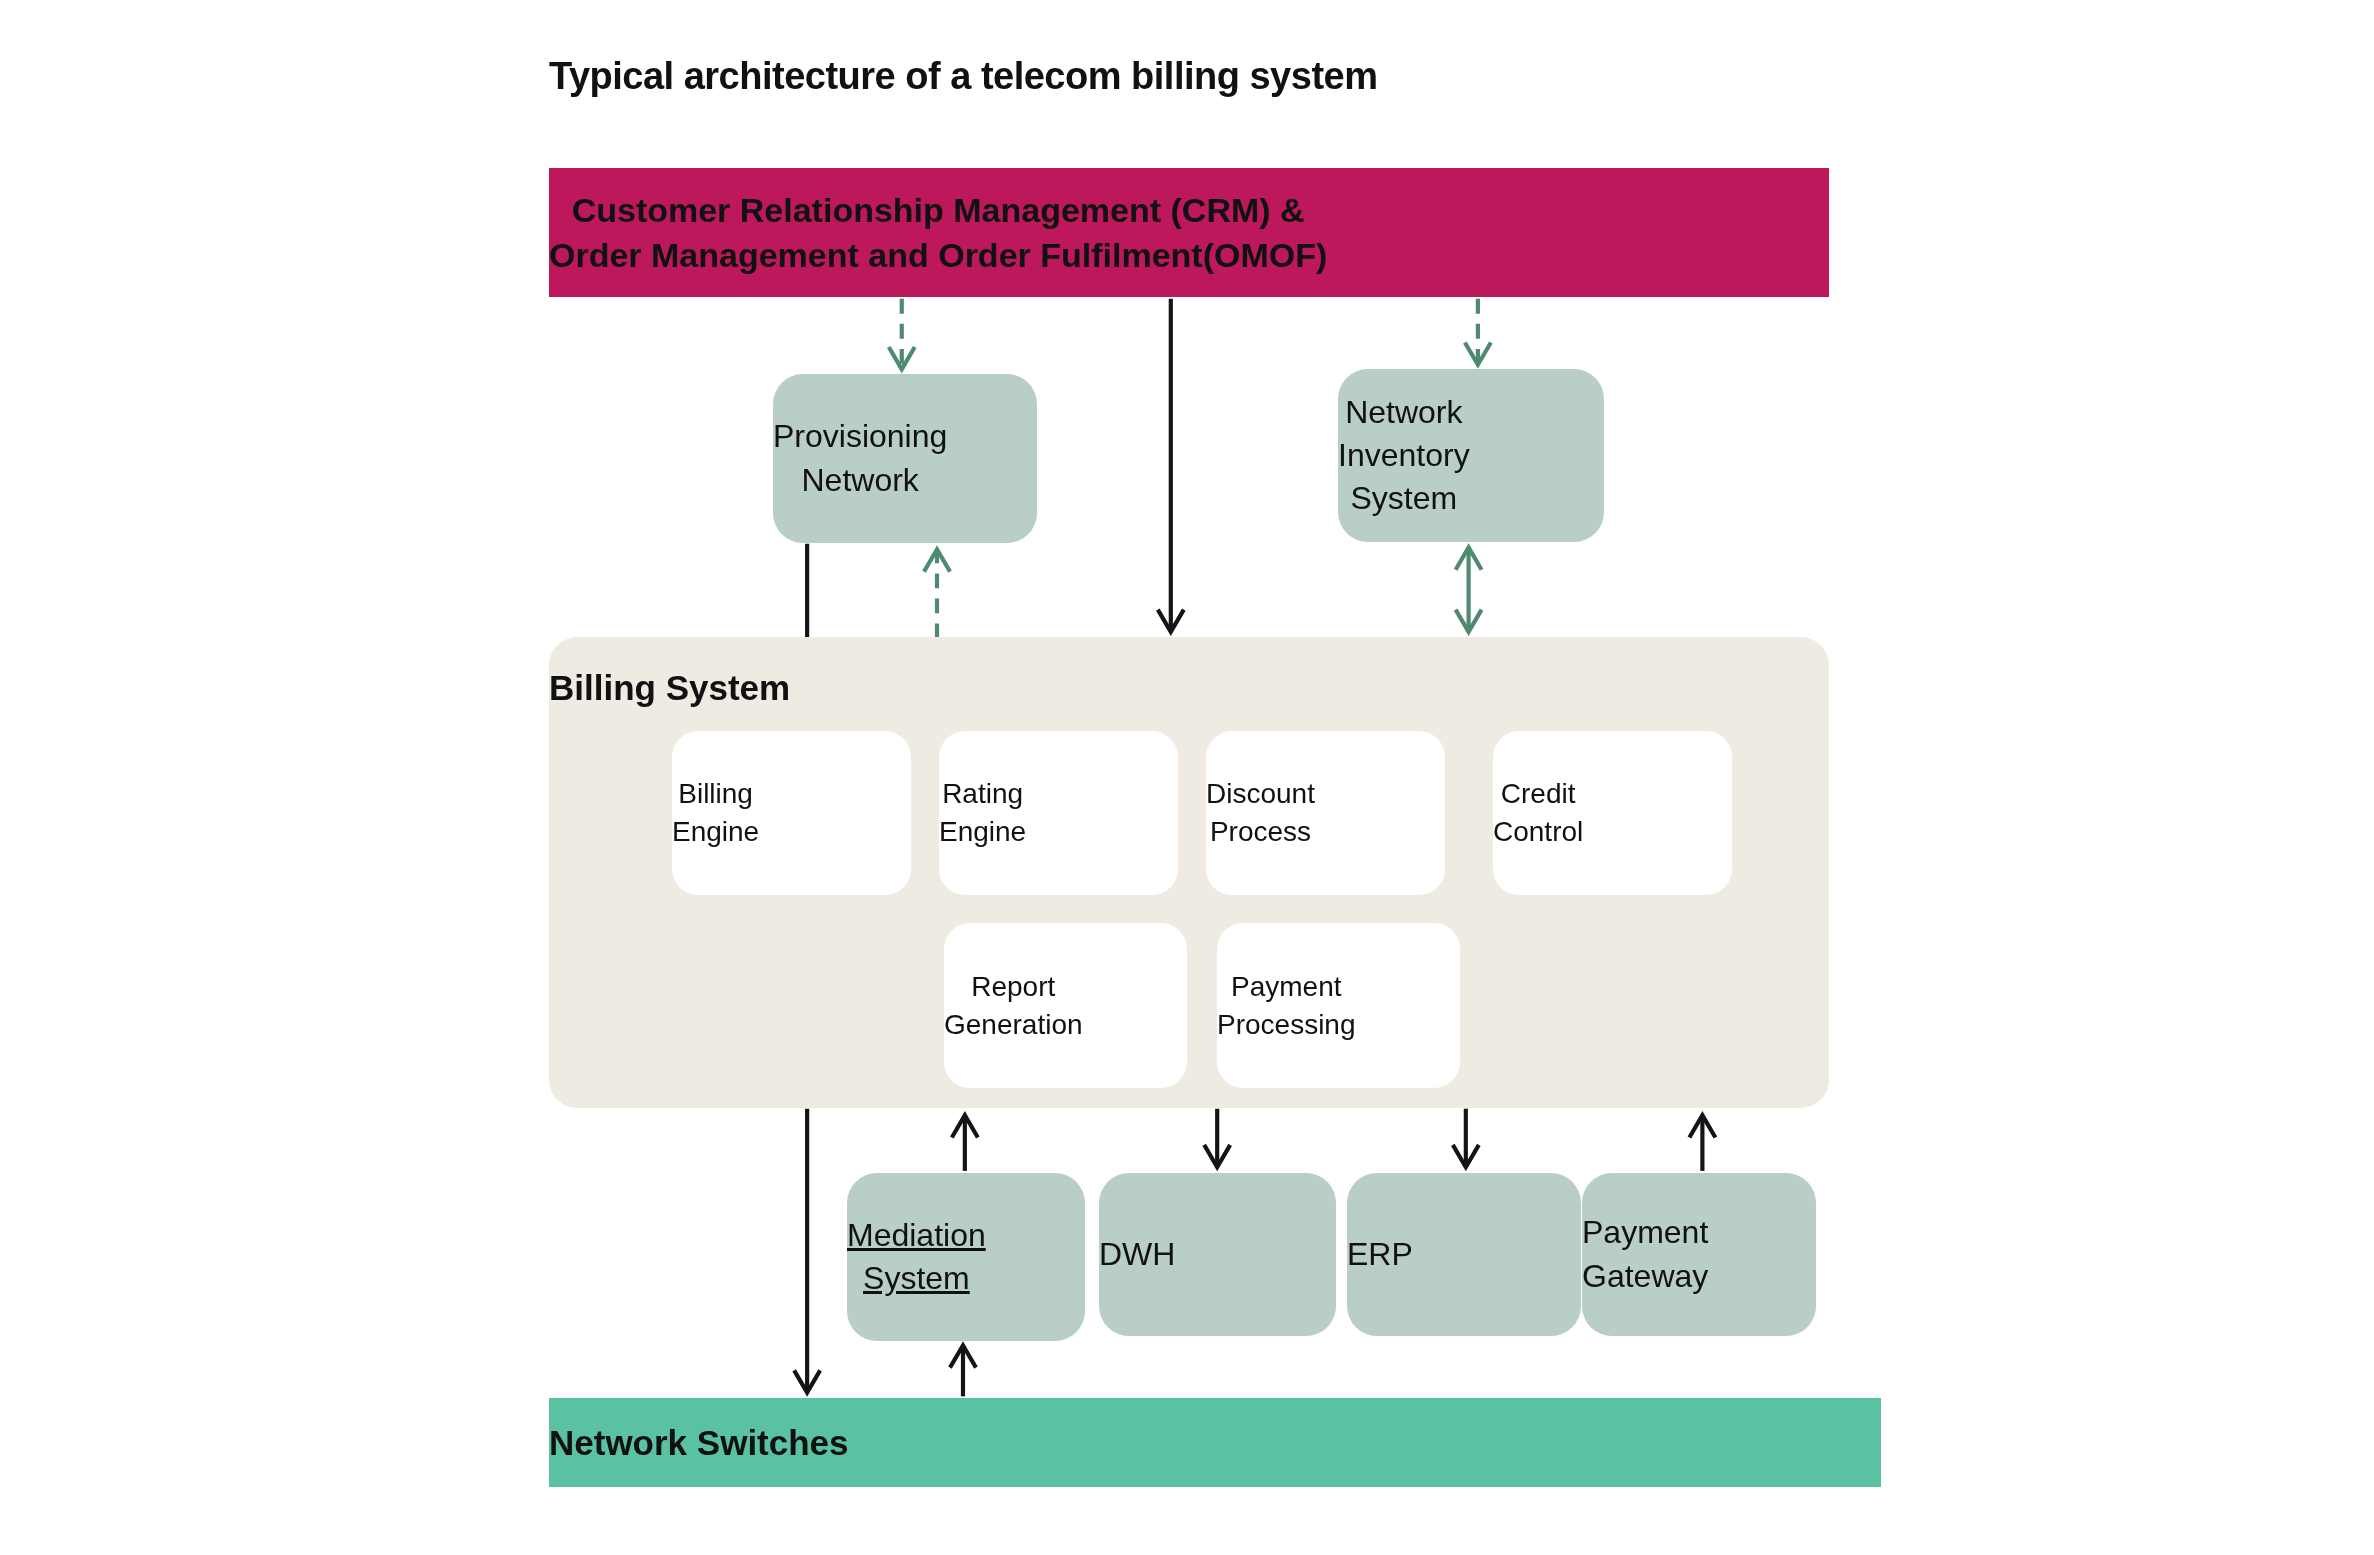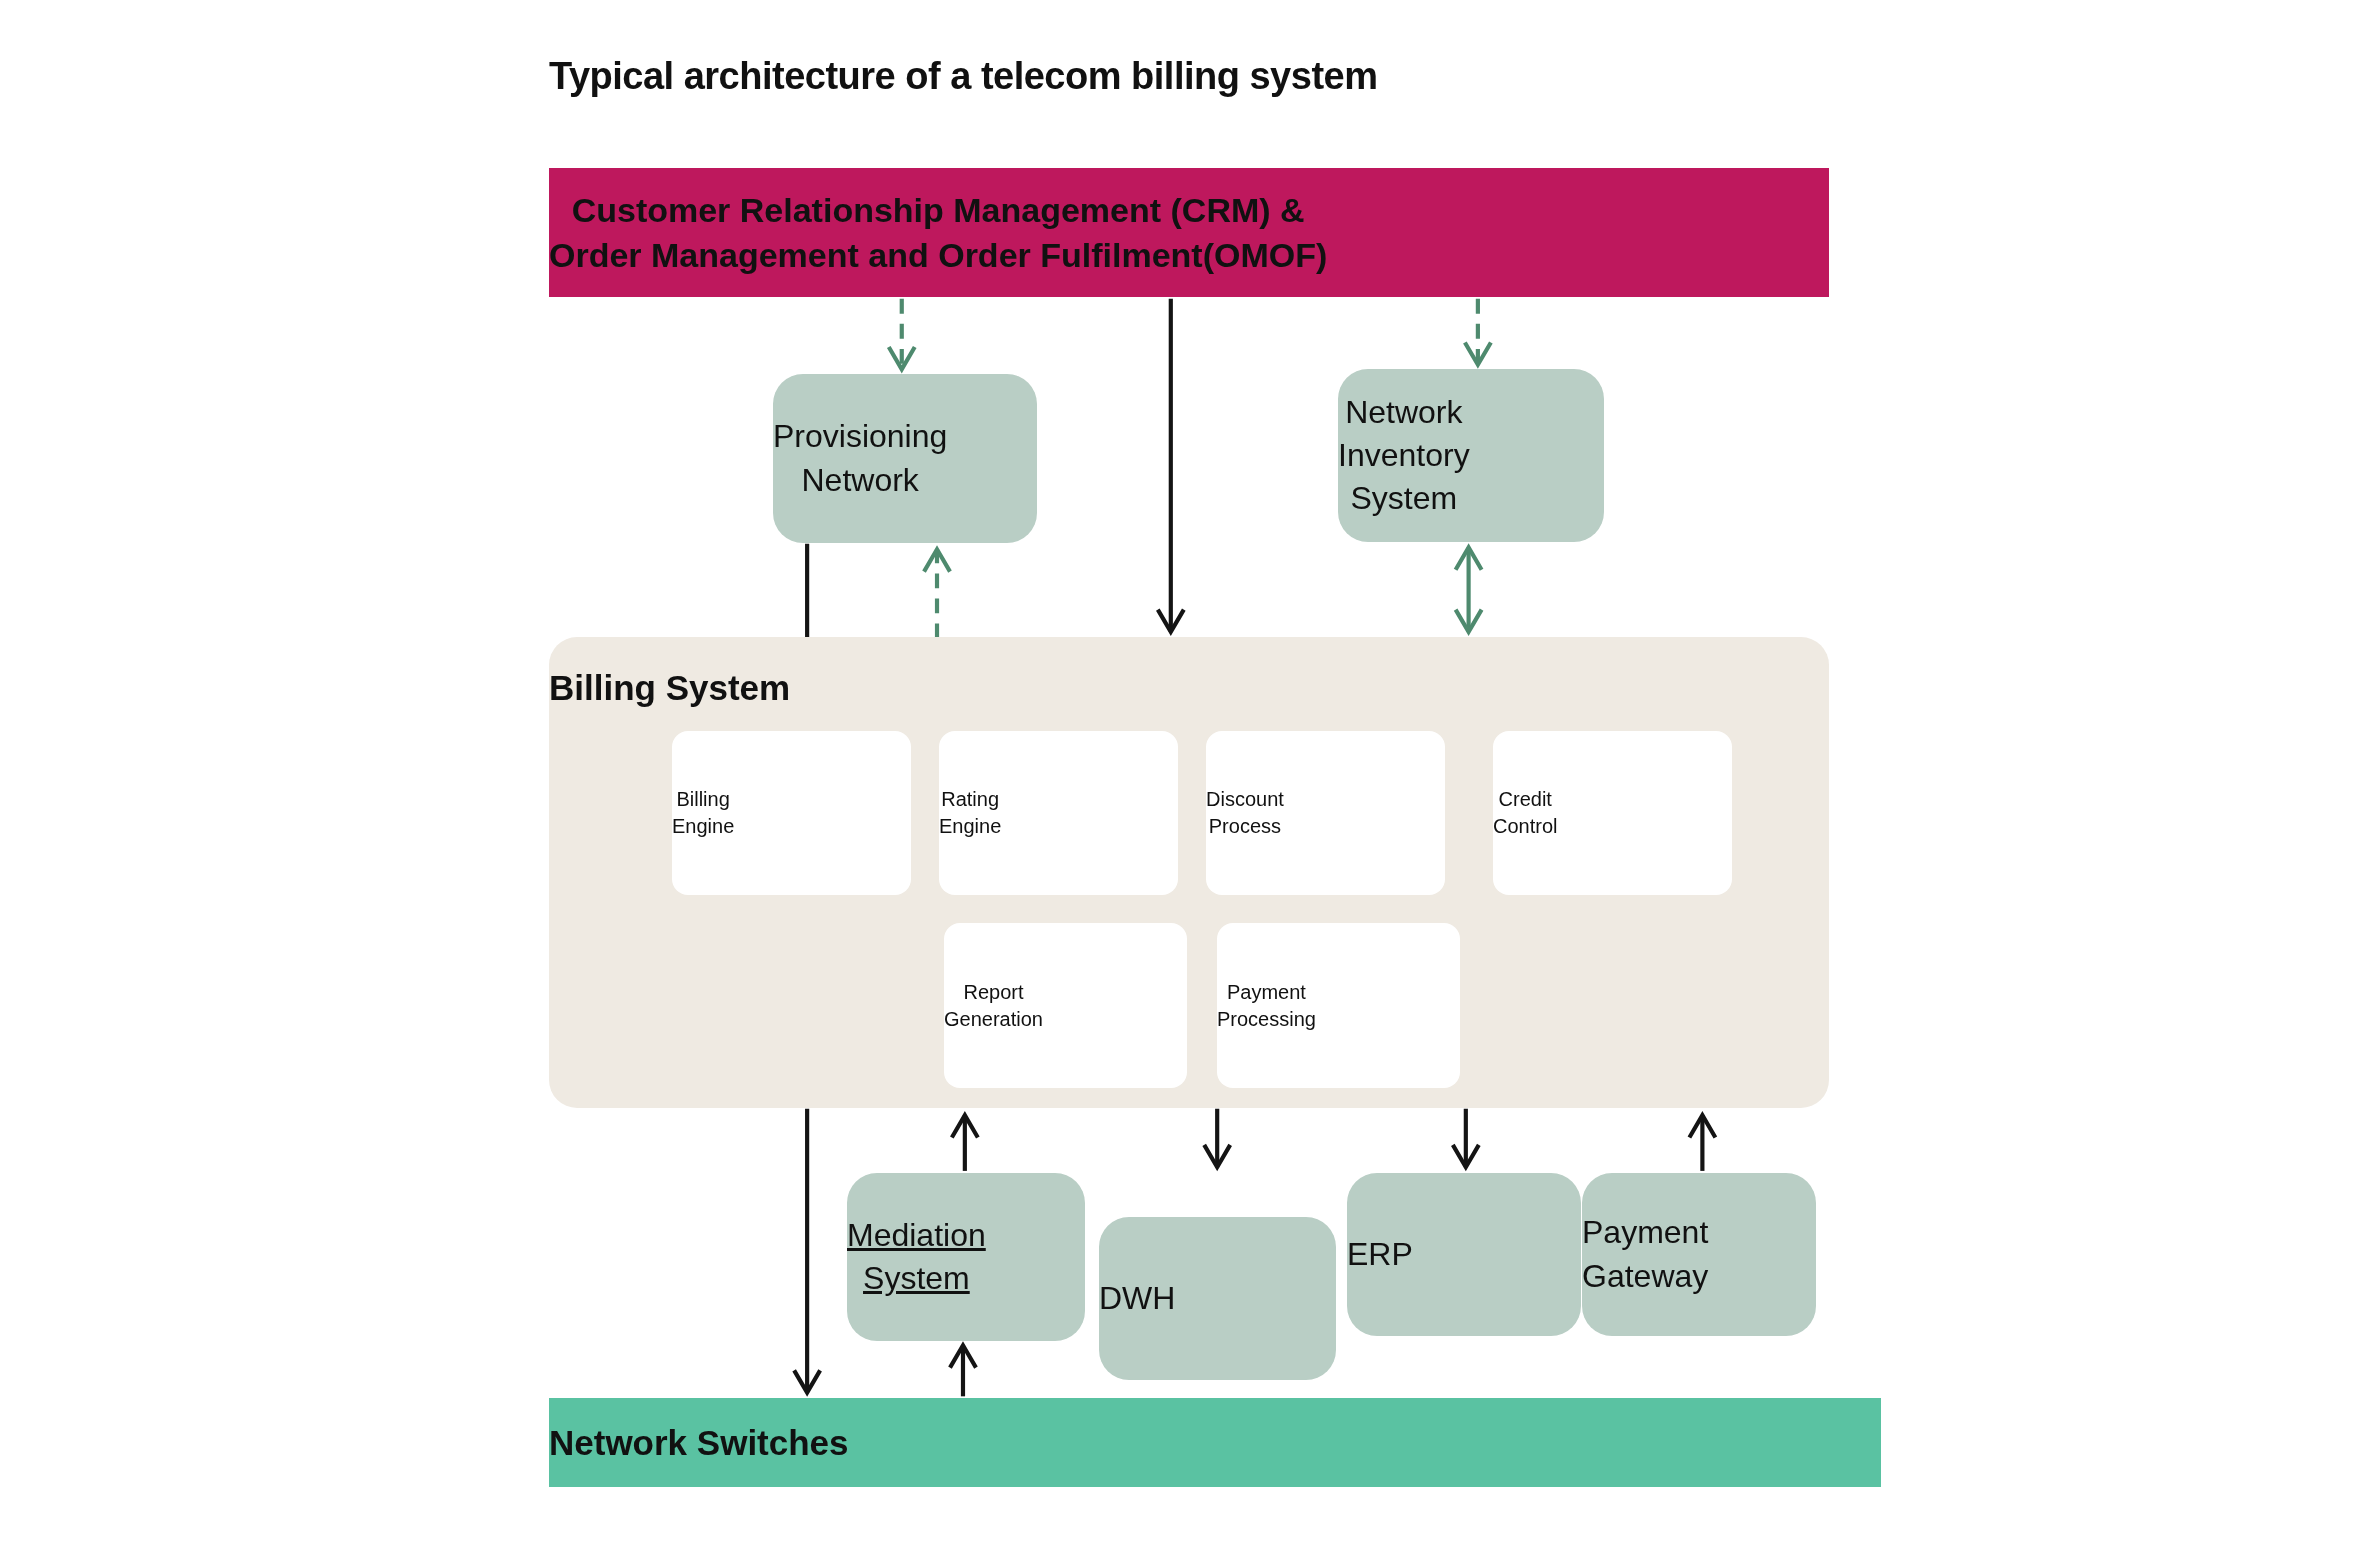--- a/index.html
+++ b/index.html
@@ -28,31 +28,31 @@
 
   .billing-container {
     left:549px; top:637px; width:1280px; height:471px;
     background:#efeae2; border-radius:28px;
   }
   .billing-title {
     left:549px; top:666px; width:1280px; height:43px;
     font-size:35px; font-weight:bold;
   }
   .white-box {
-    background:#ffffff; border-radius:16px; font-size:20px; line-height:1.35;
+    background:#ffffff; border-radius:26px; font-size:28px; line-height:1.35;
   }
   .be { left:672px;  top:731px; width:239px; height:164px; }
   .re { left:939px; top:731px; width:239px; height:164px; }
   .dp { left:1206px; top:731px; width:239px; height:164px; }
   .cc { left:1469px; top:731px; width:239px; height:164px;margin-left:24px; }
   .rg { left:944px; top:923px; width:243px; height:165px; }
   .pp { left:1217px; top:923px; width:243px; height:165px; }
 
   .ms  { left:847px;  top:1173px; width:238px; height:168px;text-decoration:underline; }
-  .dwh { left:1099px; top:1173px; width:237px; height:163px;margin-top:44px; }
+  .dwh { left:1099px; top:1173px; width:237px; height:163px; }
   .erp { left:1347px; top:1173px; width:234px; height:163px; }
   .pg  { left:1582px; top:1173px; width:234px; height:163px; }
 
   .switches-bar {
     left:549px; top:1398px; width:1332px; height:89px;
     background:#5ac2a2; font-size:35px; font-weight:bold;
   }
   .arrow-layer { left:0; top:0; width:2375px; height:1556px; pointer-events:none; }
 </style>
 </head>

